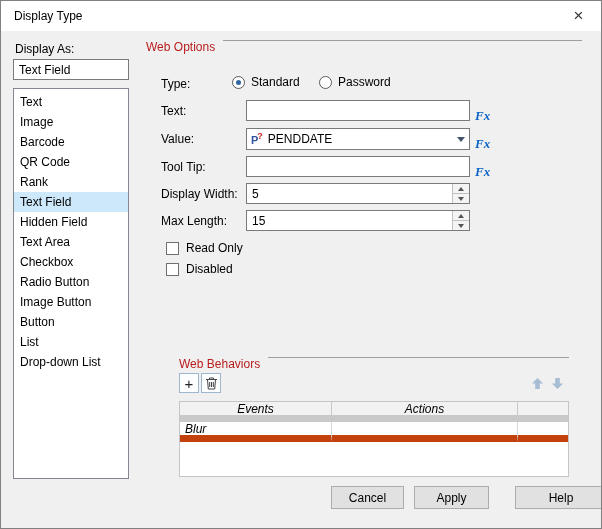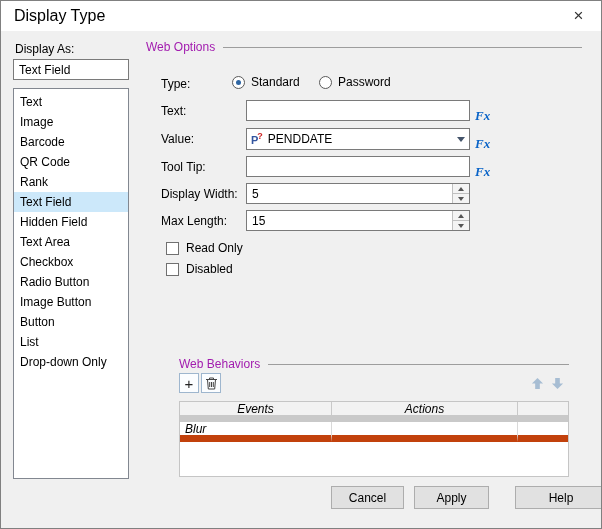--- a/index.html
+++ b/index.html
@@ -5,36 +5,36 @@
   * { margin:0; padding:0; box-sizing:border-box; }
   html,body { background:#ffffff; }
   body { font-family:"Liberation Sans", sans-serif; font-size:12px; color:#000; }
 
   .dialog { position:relative; width:602px; height:529px; background:#f0f0f0;
             border:1px solid #808080; overflow:hidden; }
 
   
   .titlebar { position:absolute; top:0; left:0; right:0; height:30px; background:#ffffff;
               display:flex; align-items:center; padding-left:13px; }
-  .title { font-size:16px; color:#000; }
+  .title { font-size:12px; color:#000; }
   .close-btn { position:absolute; right:0; top:0; width:45px; height:29px; display:flex;
                align-items:center; justify-content:center; font-size:17px; color:#333; cursor:pointer; }
 
   
   .display-as-label { position:absolute; left:14px; top:41px; }
   .display-as-input { position:absolute; left:12px; top:58px; width:116px; height:21px;
                       border:1px solid #7a7a7a; background:#fff; padding:0 5px;
                       font:12px "Liberation Sans", sans-serif; }
   .listbox { position:absolute; left:12px; top:87px; width:116px; height:391px;
              background:#fff; border:1px solid #828790; overflow:hidden; padding-top:3px; }
   .list-item { height:20px; line-height:20px; padding-left:6px; cursor:default; white-space:nowrap; }
   .list-item.selected { background:var(--selection, #cce8fa); }
 
   
-  .section { position:absolute; display:flex; align-items:center; gap:8px; color:#a21caf; }
+  .section { position:absolute; display:flex; align-items:flex-start; gap:8px; color:#b91c1c; }
   .sec-options { left:145px; top:39px; width:436px; }
   .sec-behaviors { left:178px; top:356px; width:390px; }
   .section .line { flex:1; height:1px; background:#9d9d9d; }
 
   
   .lbl { position:absolute; left:160px; }
   .t-type{top:76px}.t-name{top:103px}.t-value{top:131px}.t-tooltip{top:159px}.t-width{top:186px}.t-maxlen{top:213px}
 
   .ctl { position:absolute; left:245px; width:224px; height:21px; border:1px solid #7a7a7a;
          background:#fff; font:12px "Liberation Sans", sans-serif; padding:0 4px; }
@@ -131,21 +131,21 @@
       <div class="list-item">QR Code</div>
       <div class="list-item">Rank</div>
       <div class="list-item selected">Text Field</div>
       <div class="list-item">Hidden Field</div>
       <div class="list-item">Text Area</div>
       <div class="list-item">Checkbox</div>
       <div class="list-item">Radio Button</div>
       <div class="list-item">Image Button</div>
       <div class="list-item">Button</div>
       <div class="list-item">List</div>
-      <div class="list-item">Drop-down Only</div>
+      <div class="list-item">Drop-down List</div>
     </div>
 
   <div class="section sec-options">
     <span>Web Options</span>
     <span class="line"></span>
   </div>
 
   <div class="lbl t-type">Type:</div>
   <div class="radio-group rg-standard">
     <span class="radio checked"></span>

